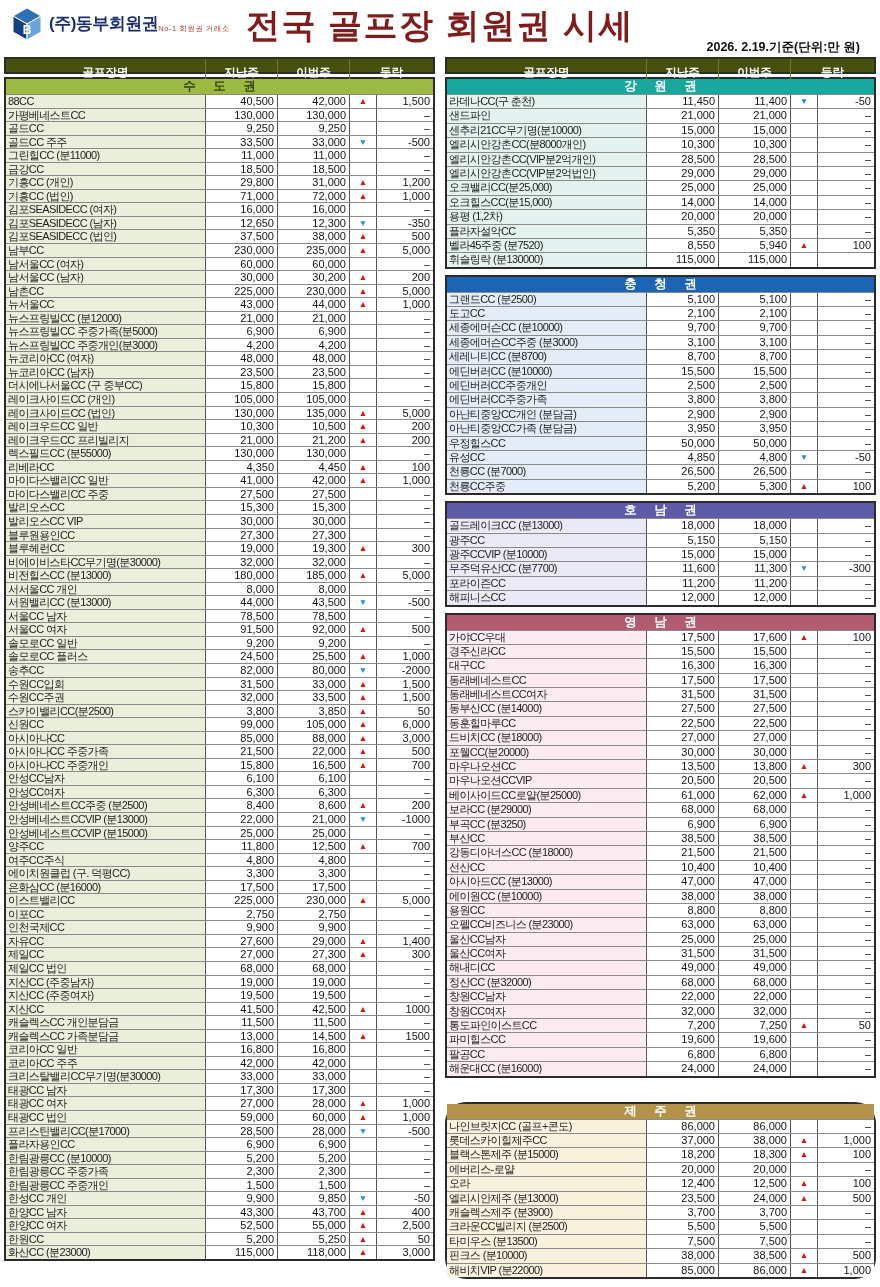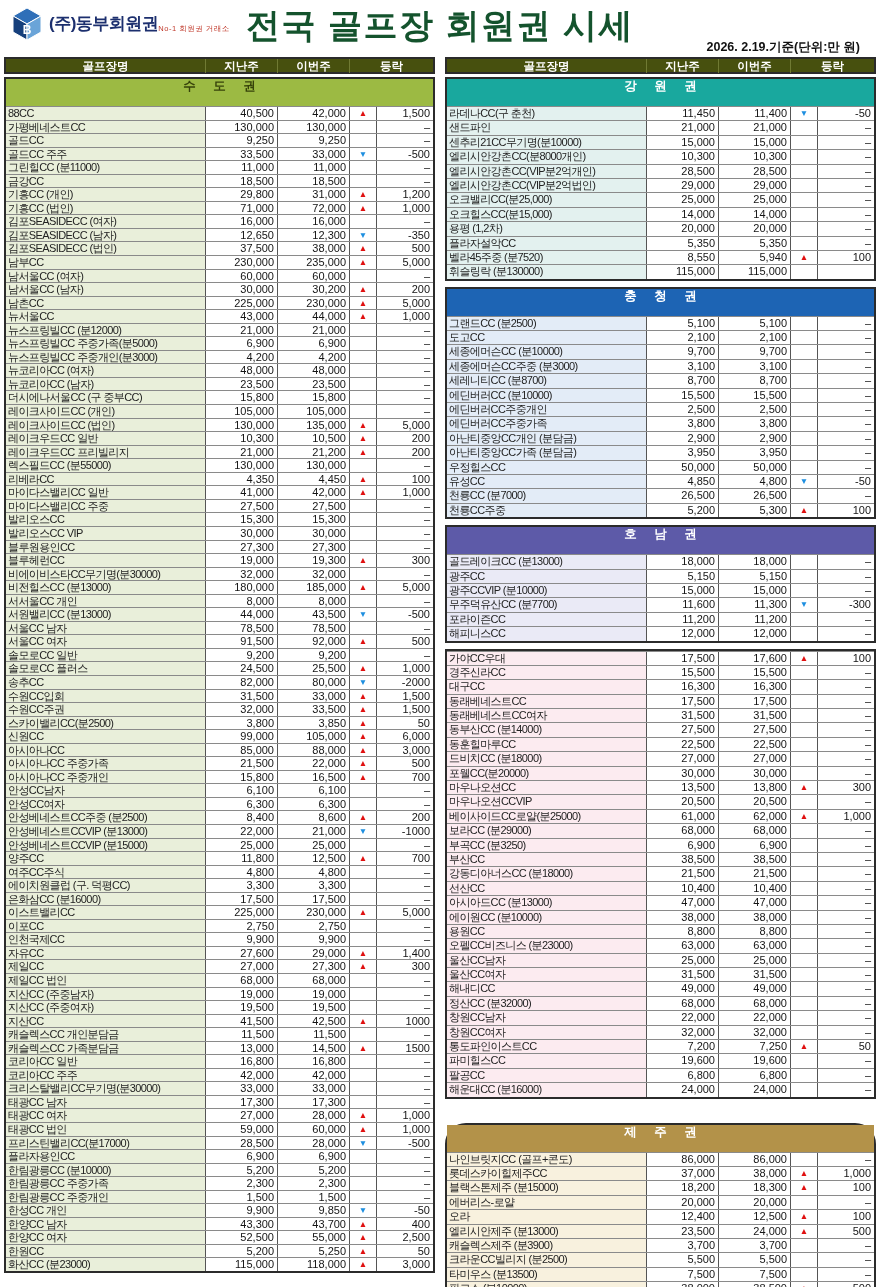--- a/index.html
+++ b/index.html
@@ -12,49 +12,49 @@
     overflow: hidden;
   }
   .page { padding: 0 4px; }
 
   
   .header { position: relative; height: 56px; }
   .logo { position: absolute; left: 6px; top: 7px; display: flex; align-items: center; gap: 5px; }
   .logo-texts { display: flex; align-items: flex-end; line-height: 1.05; }
   .logo-company { font-size: 17px; font-weight: bold; color: #1c2f6e; letter-spacing: -0.5px; }
   .logo-tagline { font-size: 7.5px; color: #c0392b; letter-spacing: 0.5px; }
-  .page-title { text-align: center; padding-top: 3px; font-size: 34px; font-weight: 900; letter-spacing: 1.5px; color: #14532d; }
+  .page-title { text-align: center; padding-top: 3px; font-size: 34px; font-weight: 900; letter-spacing: 1.5px; color: #7f1d1d; }
   .date-note { position: absolute; right: 16px; bottom: 0px; font-size: 12.5px; font-weight: bold; color: #111; }
 
   
   .cols { display: flex; gap: 10px; margin-top: 1px; align-items: flex-start; }
   .col { width: 431px; }
 
   .thead {
     display: grid;
     grid-template-columns: 200px 72px 72px 1fr;
     border: 2px solid #2b2b2b;
     background: #47500e;
     color: #fff;
     font-weight: bold;
     font-size: 11.5px;
     height: 17px;
     line-height: 13px;
     text-align: center;
     margin-bottom: 3px;
   }
-  .th { border-right: 1px solid #707a33; padding-top: 1px; }
+  .th { border-right: 1px solid #707a33; padding-top: 7px; }
   .th:last-child { border-right: none; }
 
   .section { border: 2px solid #2b2b2b; background: #fff; }
   .section + .section { margin-top: 6px; }
   #col-right .section:last-child { margin-top: 24px; border-radius: 21px; }
 
   .banner {
-    height: 27px; line-height: 15px;
+    height: 15px; line-height: 15px;
     text-align: center; font-weight: bold; font-size: 12.5px;
     letter-spacing: 7px; text-indent: 7px;
   }
 
   .row {
     display: grid;
     grid-template-columns: 200px 72px 72px 27px 1fr;
     height: 13.55px;
     line-height: 13px;
     font-size: 11px;
@@ -945,20 +945,21 @@
           </div>
           <div class="row">
             <div class="cell name">해피니스CC</div>
             <div class="cell num">12,000</div>
             <div class="cell num">12,000</div>
             <div class="cell arrow"></div>
             <div class="cell chg">–</div>
           </div>
         </div>
         <div class="section" style="--tint: #fcebf0;">
+          <div class="banner" style="background: rgb(177, 90, 112); color: rgb(255, 255, 255);">영 남 권</div>
           <div class="row">
             <div class="cell name">가야CC우대</div>
             <div class="cell num">17,500</div>
             <div class="cell num">17,600</div>
             <div class="cell arrow up">▲</div>
             <div class="cell chg">100</div>
           </div>
           <div class="row">
             <div class="cell name">경주신라CC</div>
             <div class="cell num">15,500</div>

